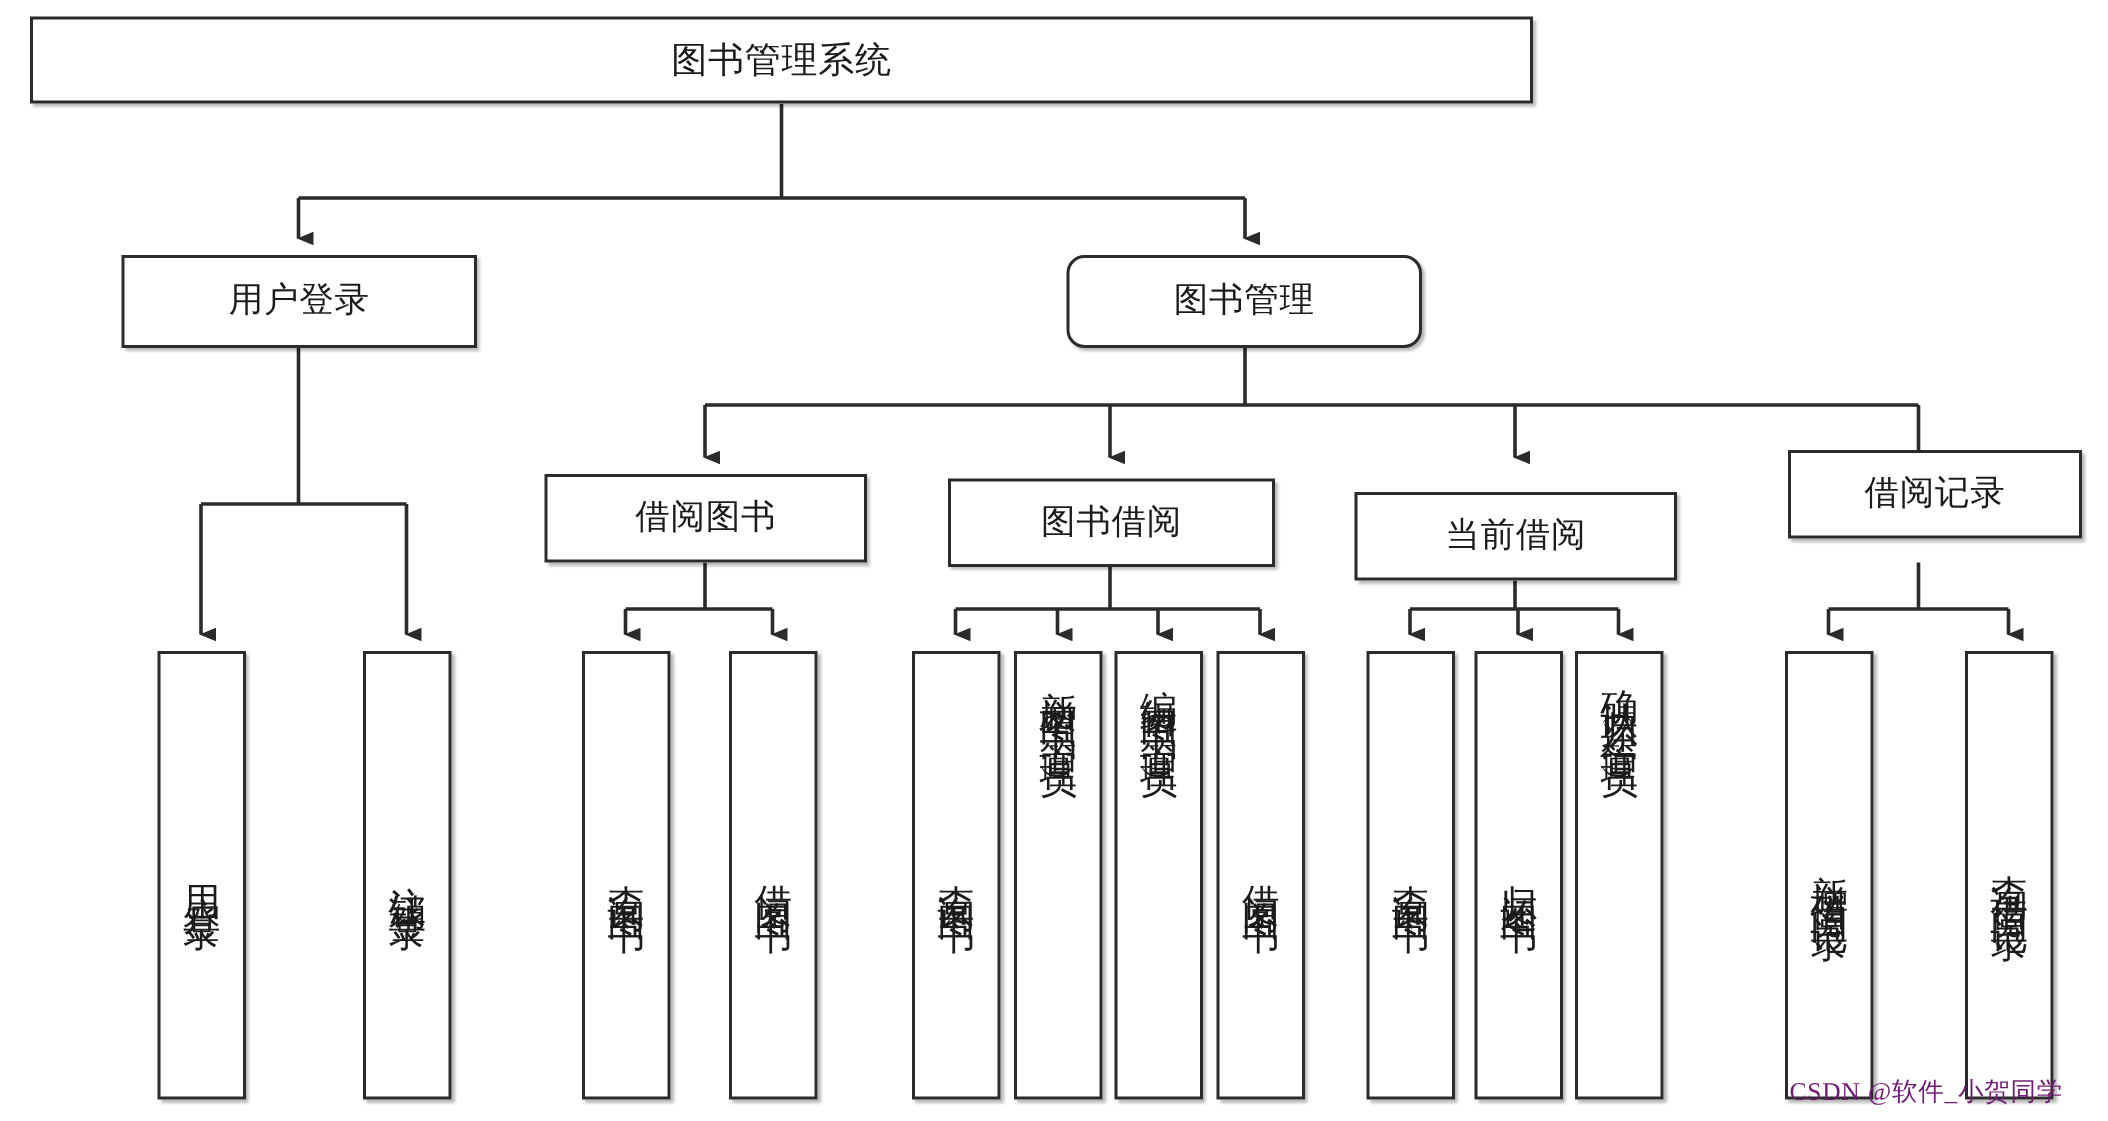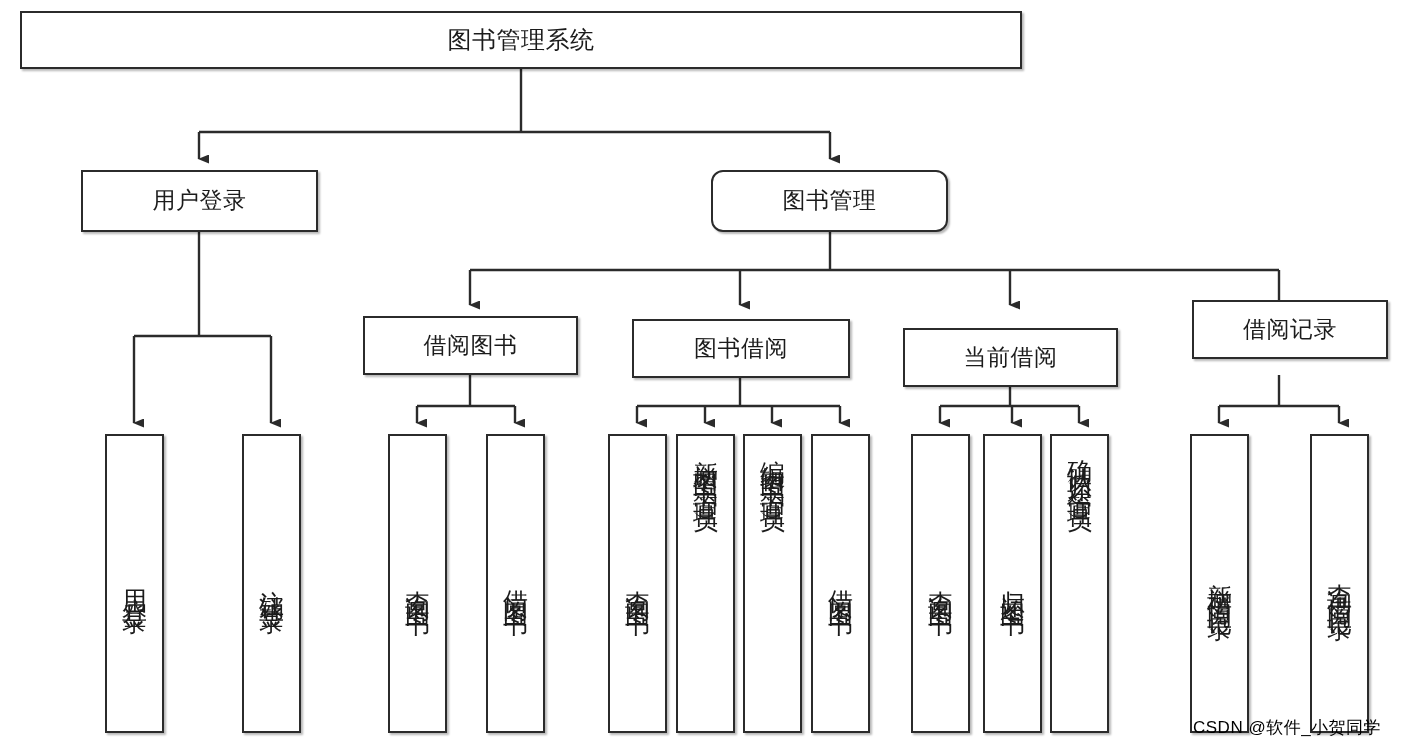--- a/index.html
+++ b/index.html
@@ -67,26 +67,26 @@
     white-space: nowrap;
     text-align: start;
   }
   
   .node.vert.centered {
     align-items: center;
     padding-top: 0;
   }
   .watermark {
     position: absolute;
-    color: #000000;
+    color: #701a75;
     font-size: 17px;
     letter-spacing: 0.5px;
     white-space: nowrap;
     z-index: 5;
-    font-family: Liberation Sans, sans-serif;
+    font-family: Liberation Serif, serif;
   }
 </style>
 </head>
 <body>
 
 <div id="diagram-canvas">
 
   <svg id="edge-layer" viewBox="0 0 1405 747" width="1405" height="747" xmlns="http://www.w3.org/2000/svg">
     <defs>
       <marker id="arrowhead" markerWidth="9" markerHeight="11" refX="4.5" refY="10" orient="auto" markerUnits="userSpaceOnUse">

